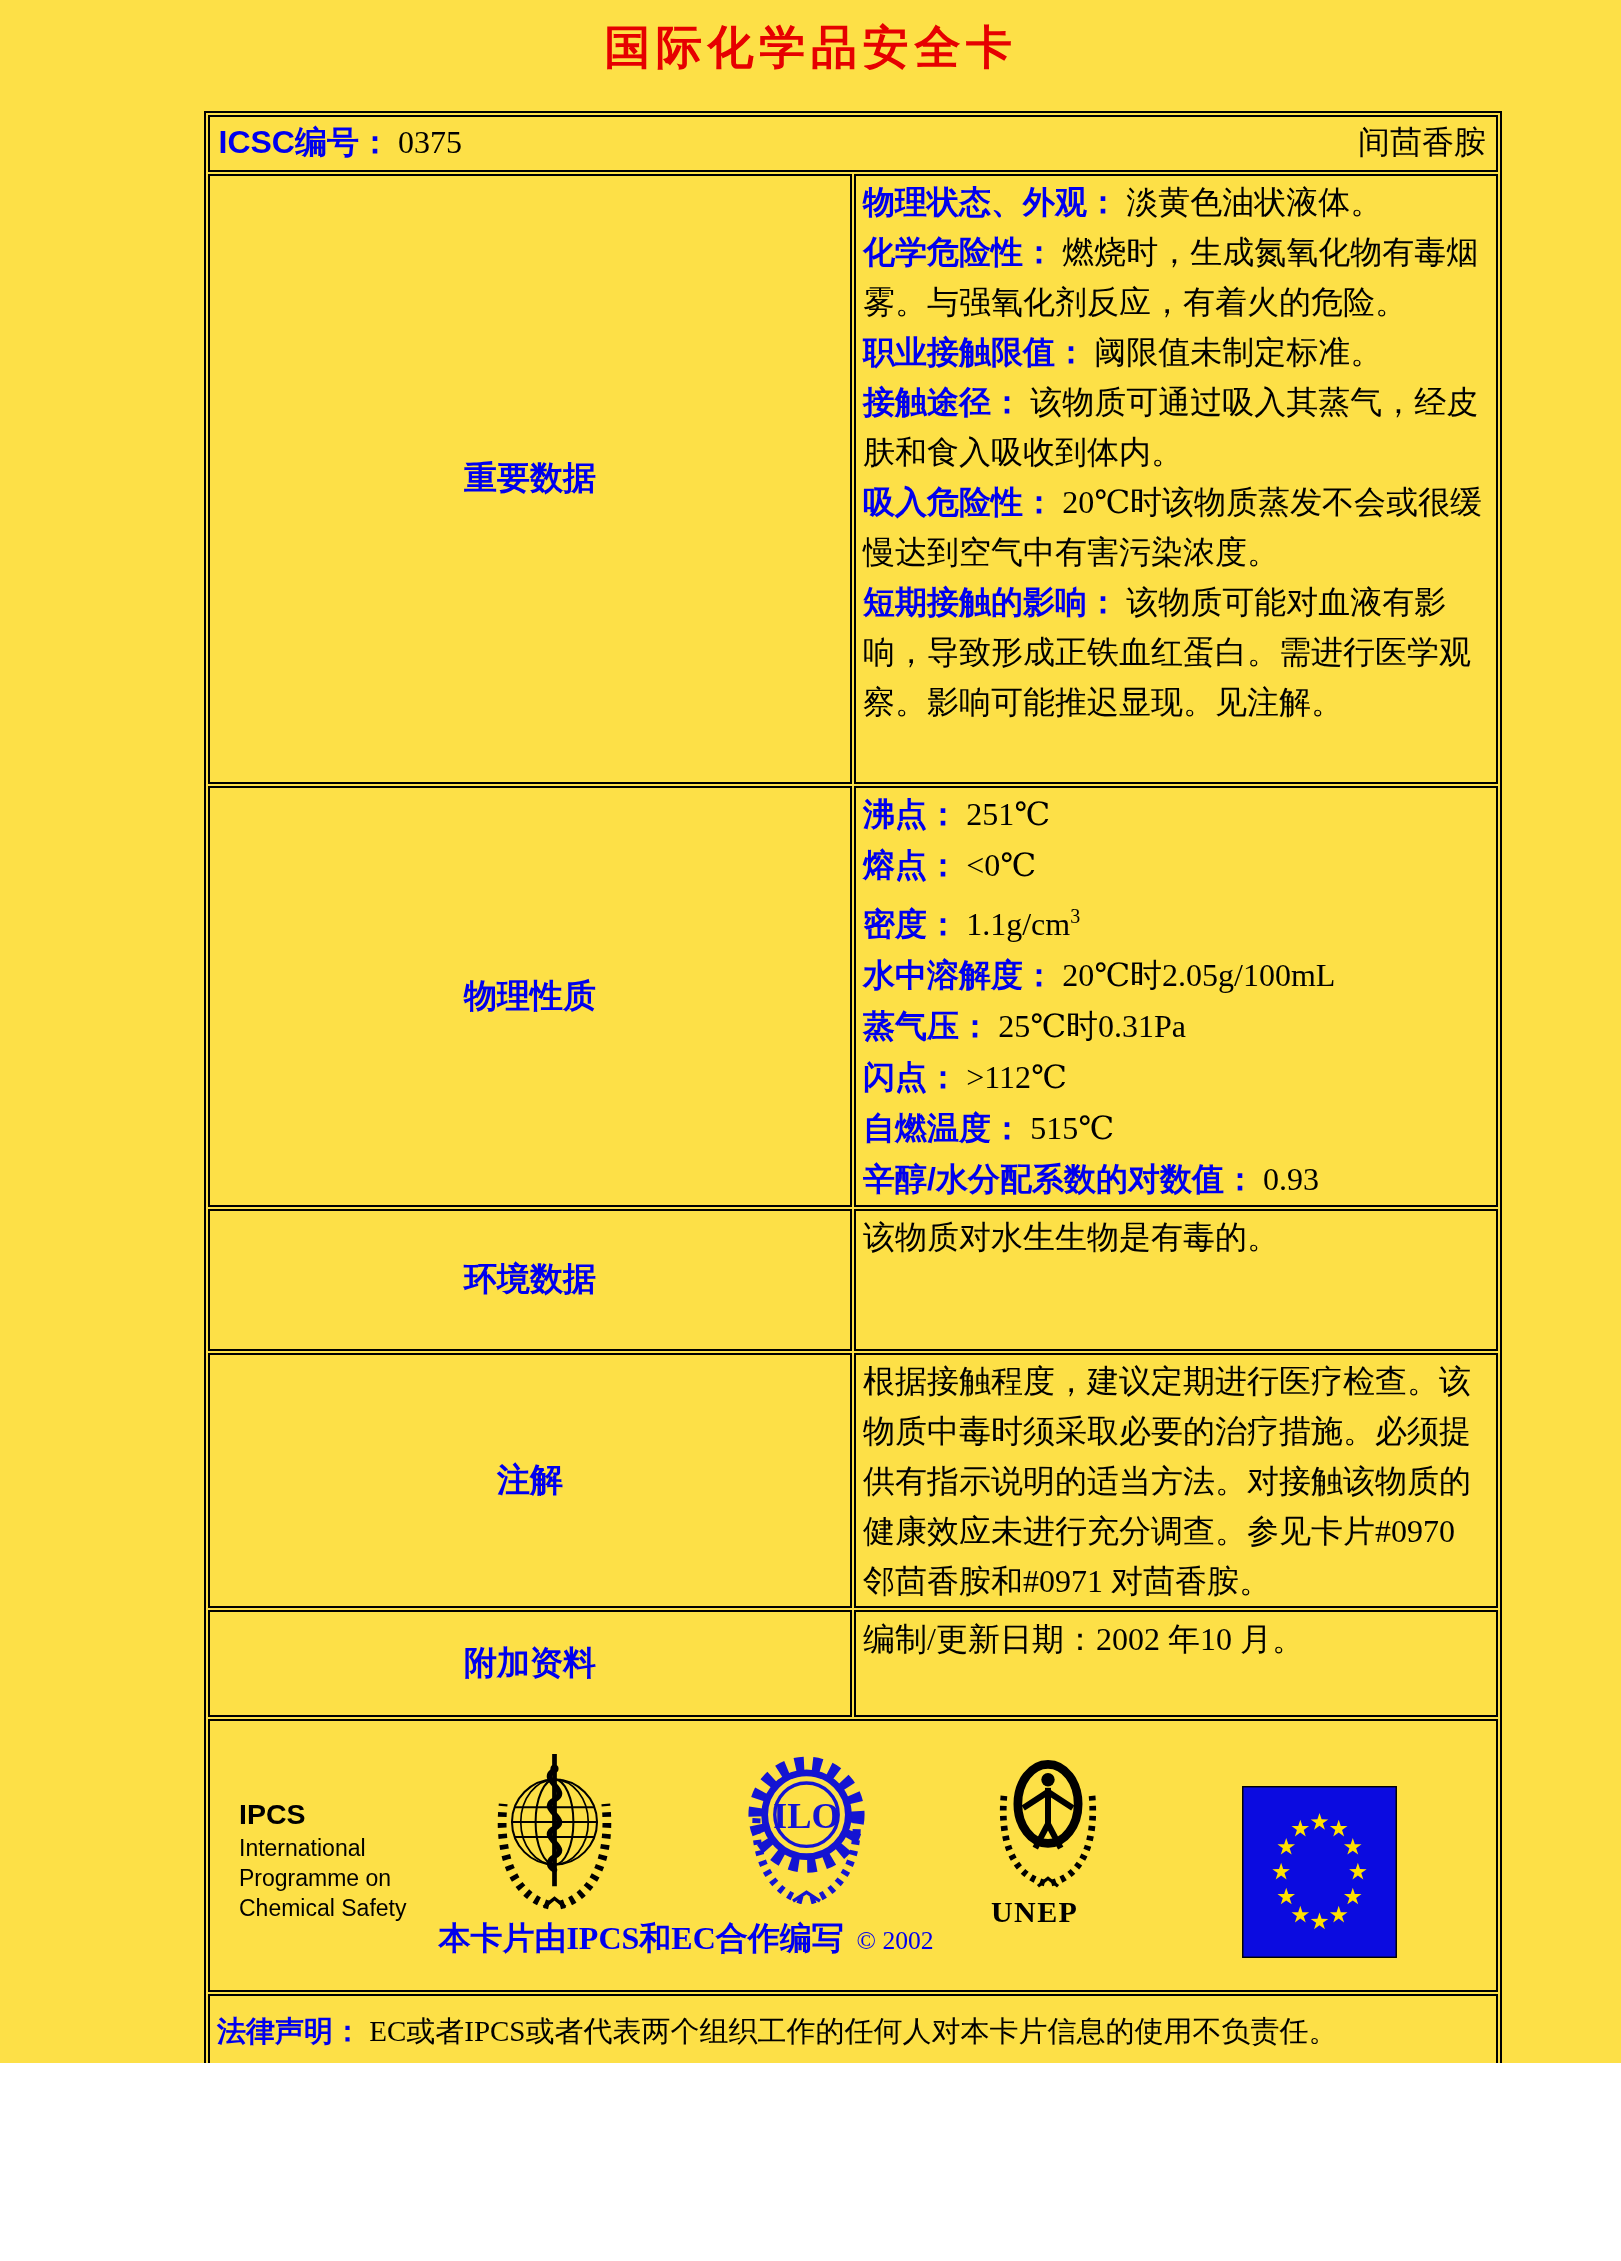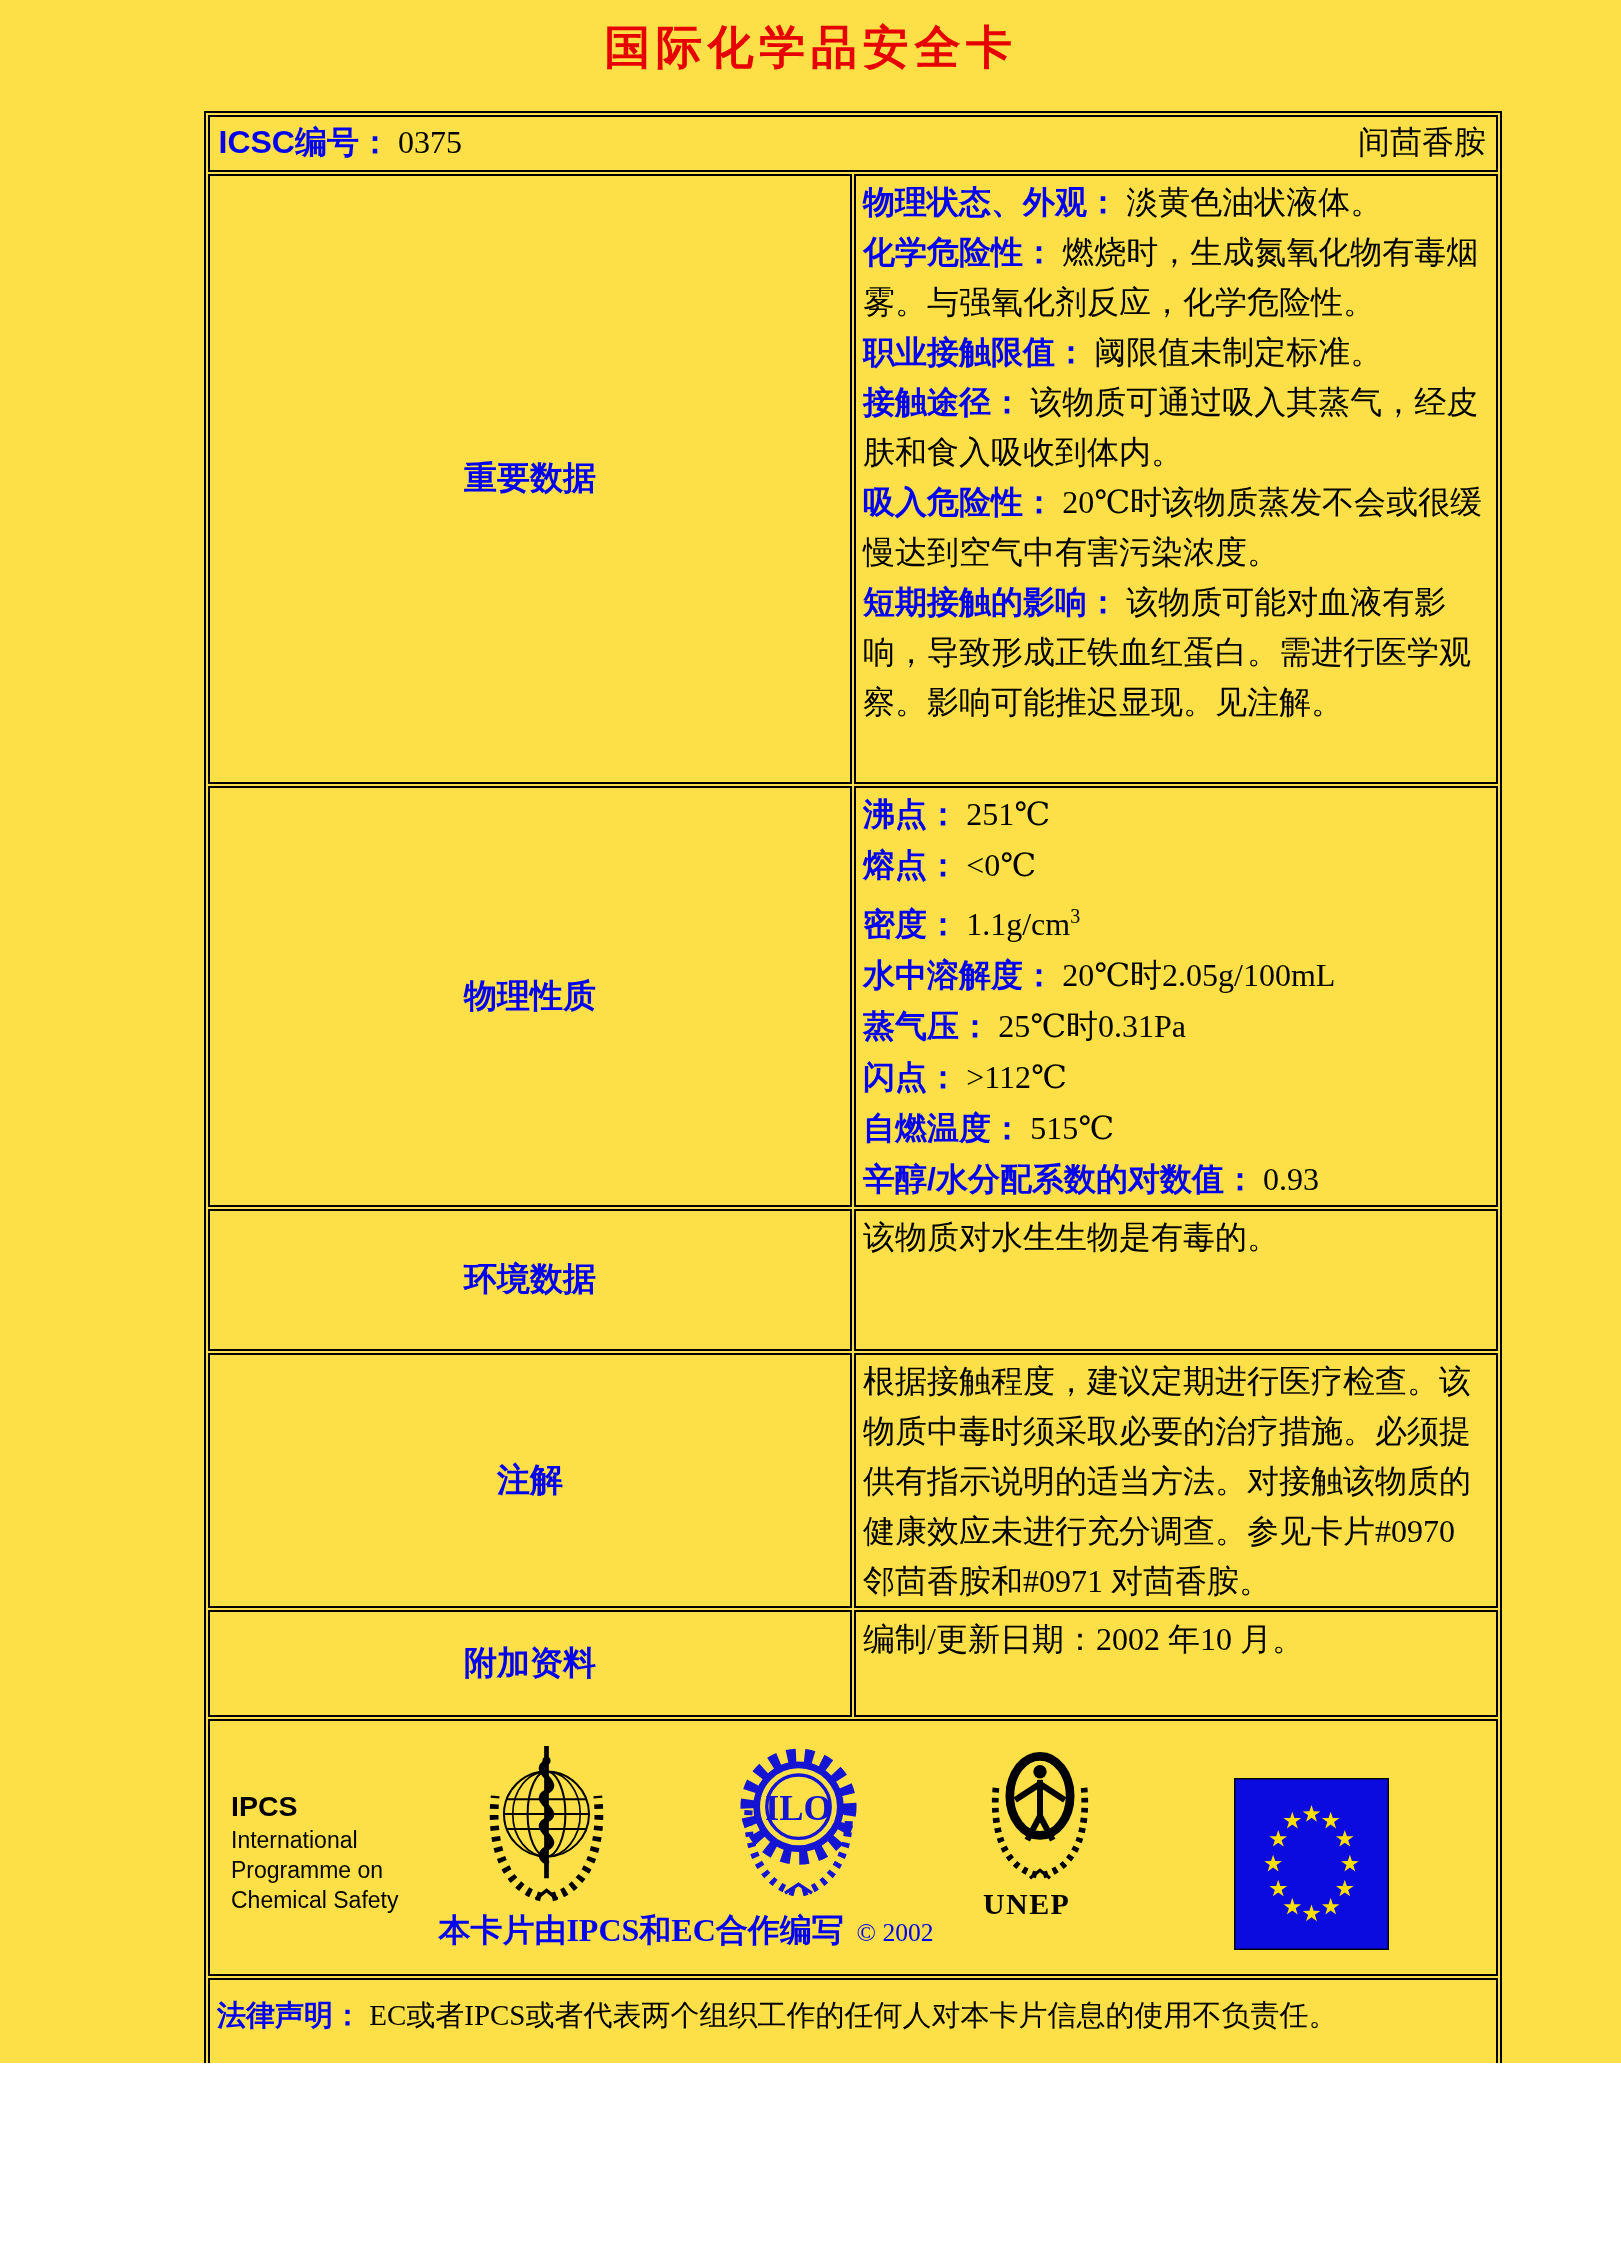--- a/index.html
+++ b/index.html
@@ -46,21 +46,21 @@
     font-weight: bold;
     font-size: 33px;
     font-family: "Liberation Sans", "DejaVu Sans", sans-serif;
   }
   .r1 td { height: 57px; }
   .r2 td { height: 610px; }
   .r3 td { height: 416px; }
   .r4 td { height: 142px; }
   .r5 td { height: 174px; }
   .r6 td { height: 107px; }
-  .r7 td { height: 245px; padding: 4px; }
+  .r7 td { height: 245px; padding: 12px; }
   .r8 td { height: 168px; padding-top: 14.2px; margin-left: 13px; }
   .hdr-inner {
     display: flex;
     justify-content: space-between;
     align-items: center;
     height: 50px;
     padding: 0 1.4px;
   }
   .lbl {
     color: #0000ee;
@@ -121,21 +121,21 @@
           </span>
           <span class="hdr-name">间茴香胺</span>
         </div>
       </td>
     </tr>
 
     <tr class="r2">
       <td class="label-cell">重要数据</td>
       <td>
         <p class="para"><span class="lbl">物理状态、外观：</span><span class="txt">淡黄色油状液体。</span></p>
-        <p class="para"><span class="lbl">化学危险性：</span><span class="txt">燃烧时，生成氮氧化物有毒烟雾。与强氧化剂反应，化学危险性。</span></p>
+        <p class="para"><span class="lbl">化学危险性：</span><span class="txt">燃烧时，生成氮氧化物有毒烟雾。与强氧化剂反应，有着火的危险。</span></p>
         <p class="para"><span class="lbl">职业接触限值：</span><span class="txt">阈限值未制定标准。</span></p>
         <p class="para"><span class="lbl">接触途径：</span><span class="txt">该物质可通过吸入其蒸气，经皮肤和食入吸收到体内。</span></p>
         <p class="para"><span class="lbl">吸入危险性：</span><span class="txt">20℃时该物质蒸发不会或很缓慢达到空气中有害污染浓度。</span></p>
         <p class="para"><span class="lbl">短期接触的影响：</span><span class="txt">该物质可能对血液有影响，导致形成正铁血红蛋白。需进行医学观察。影响可能推迟显现。见注解。</span></p>
       </td>
     </tr>
 
     <tr class="r3">
       <td class="label-cell">物理性质</td>
       <td>

